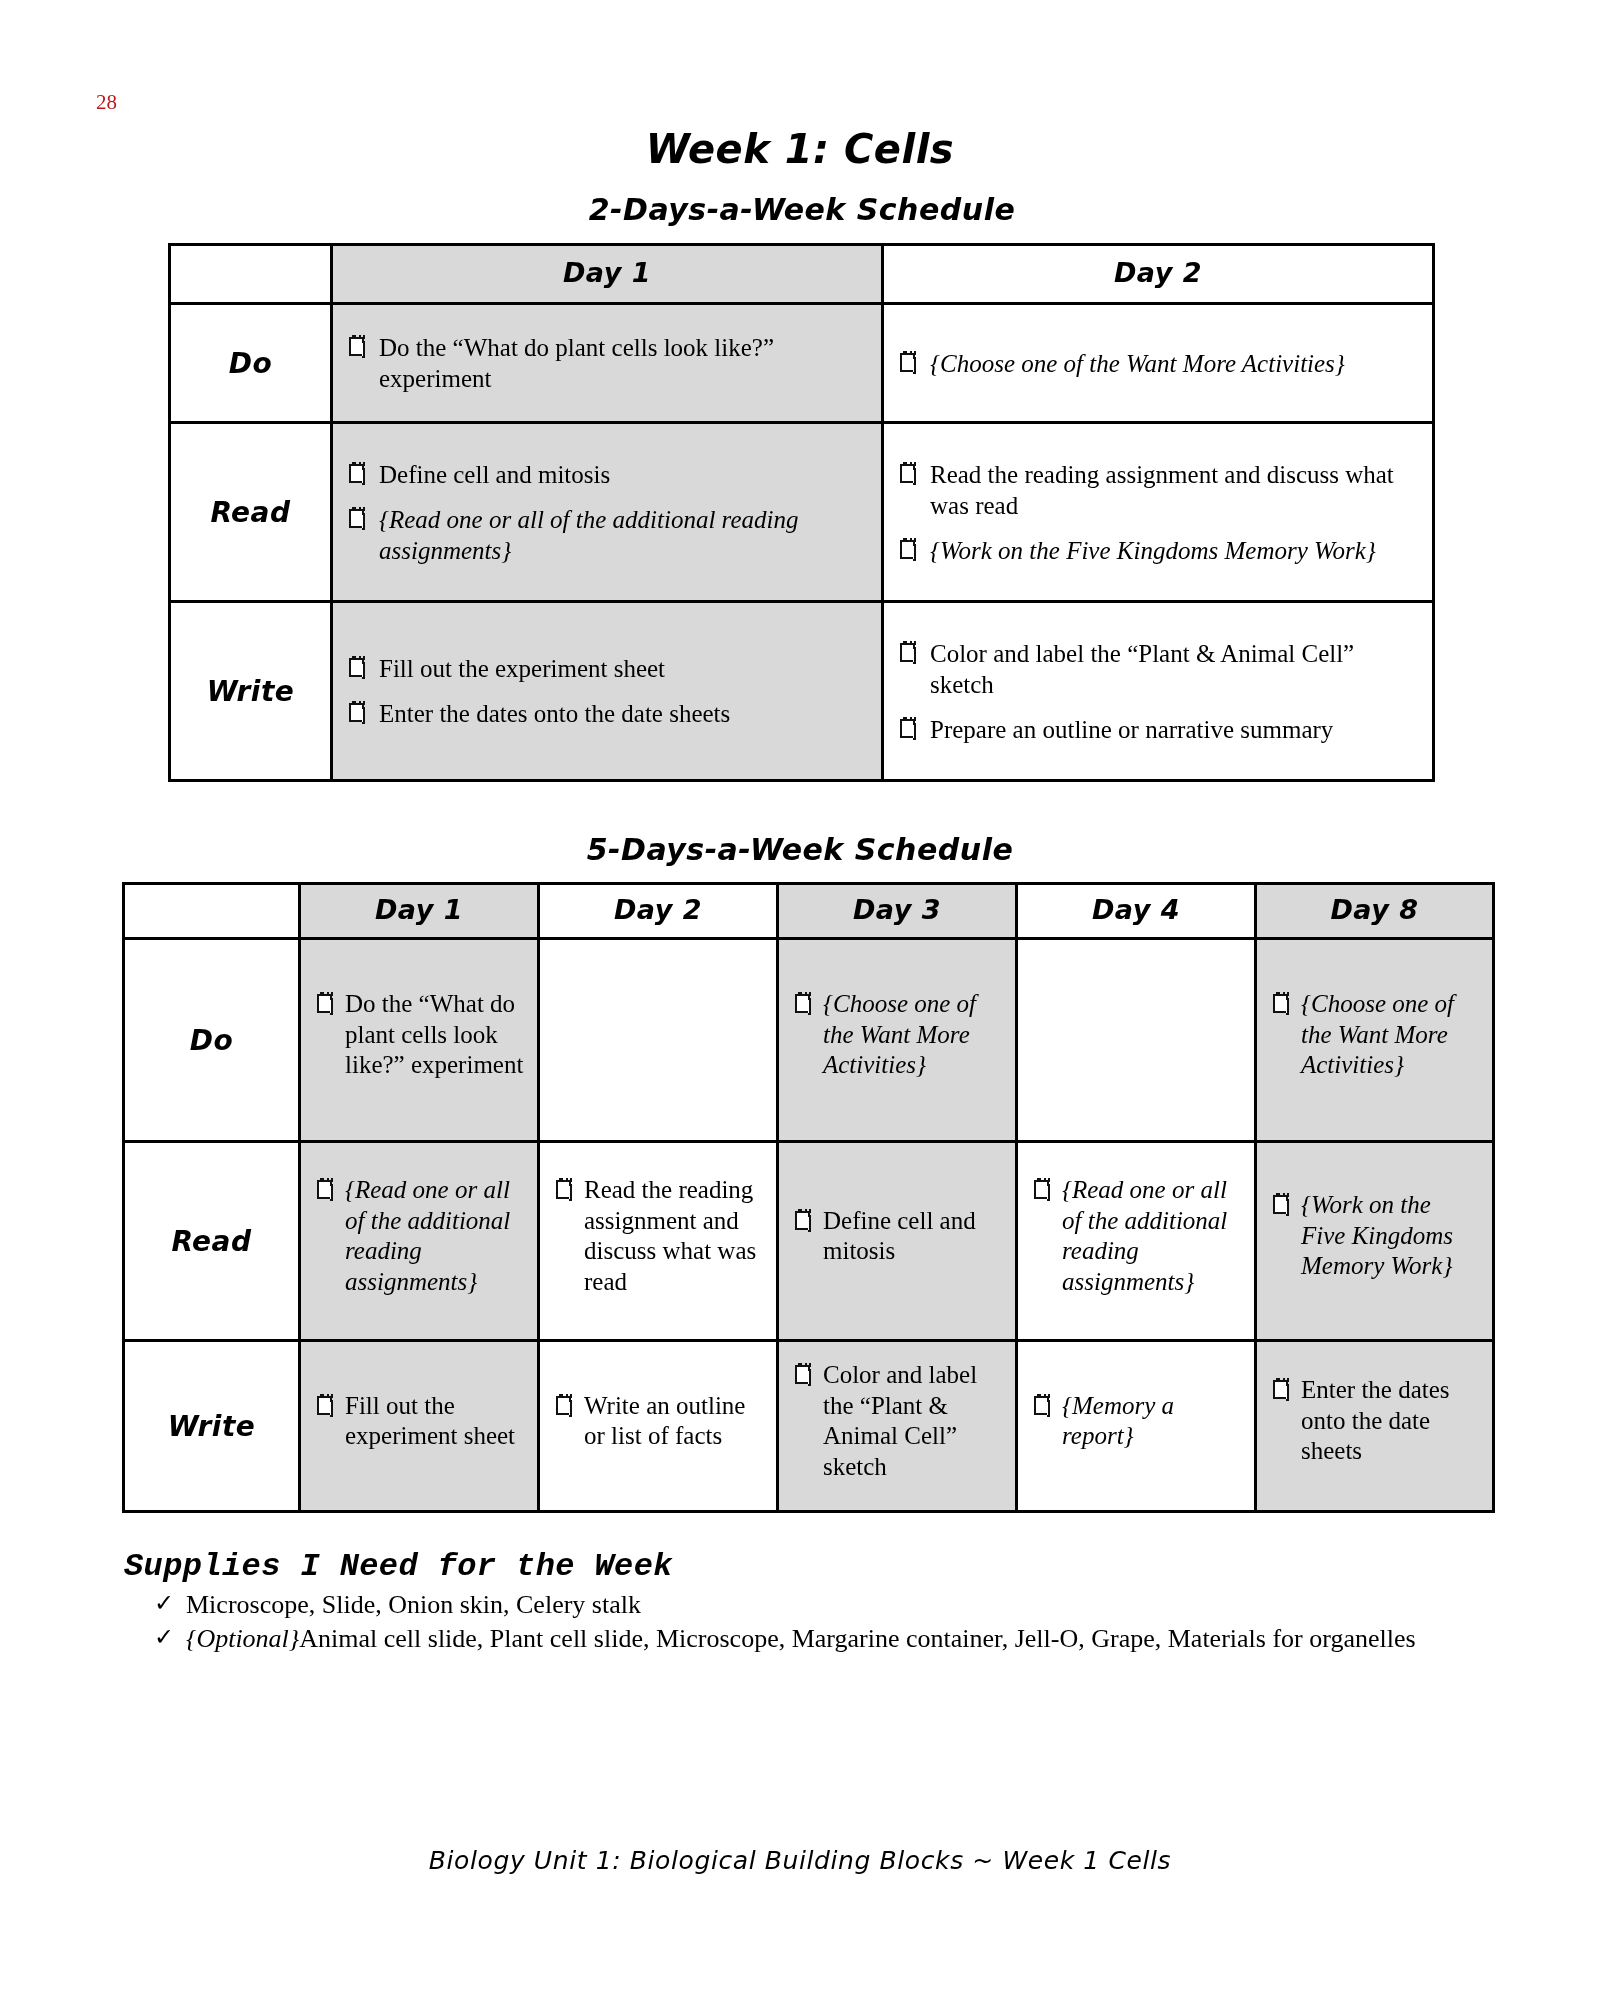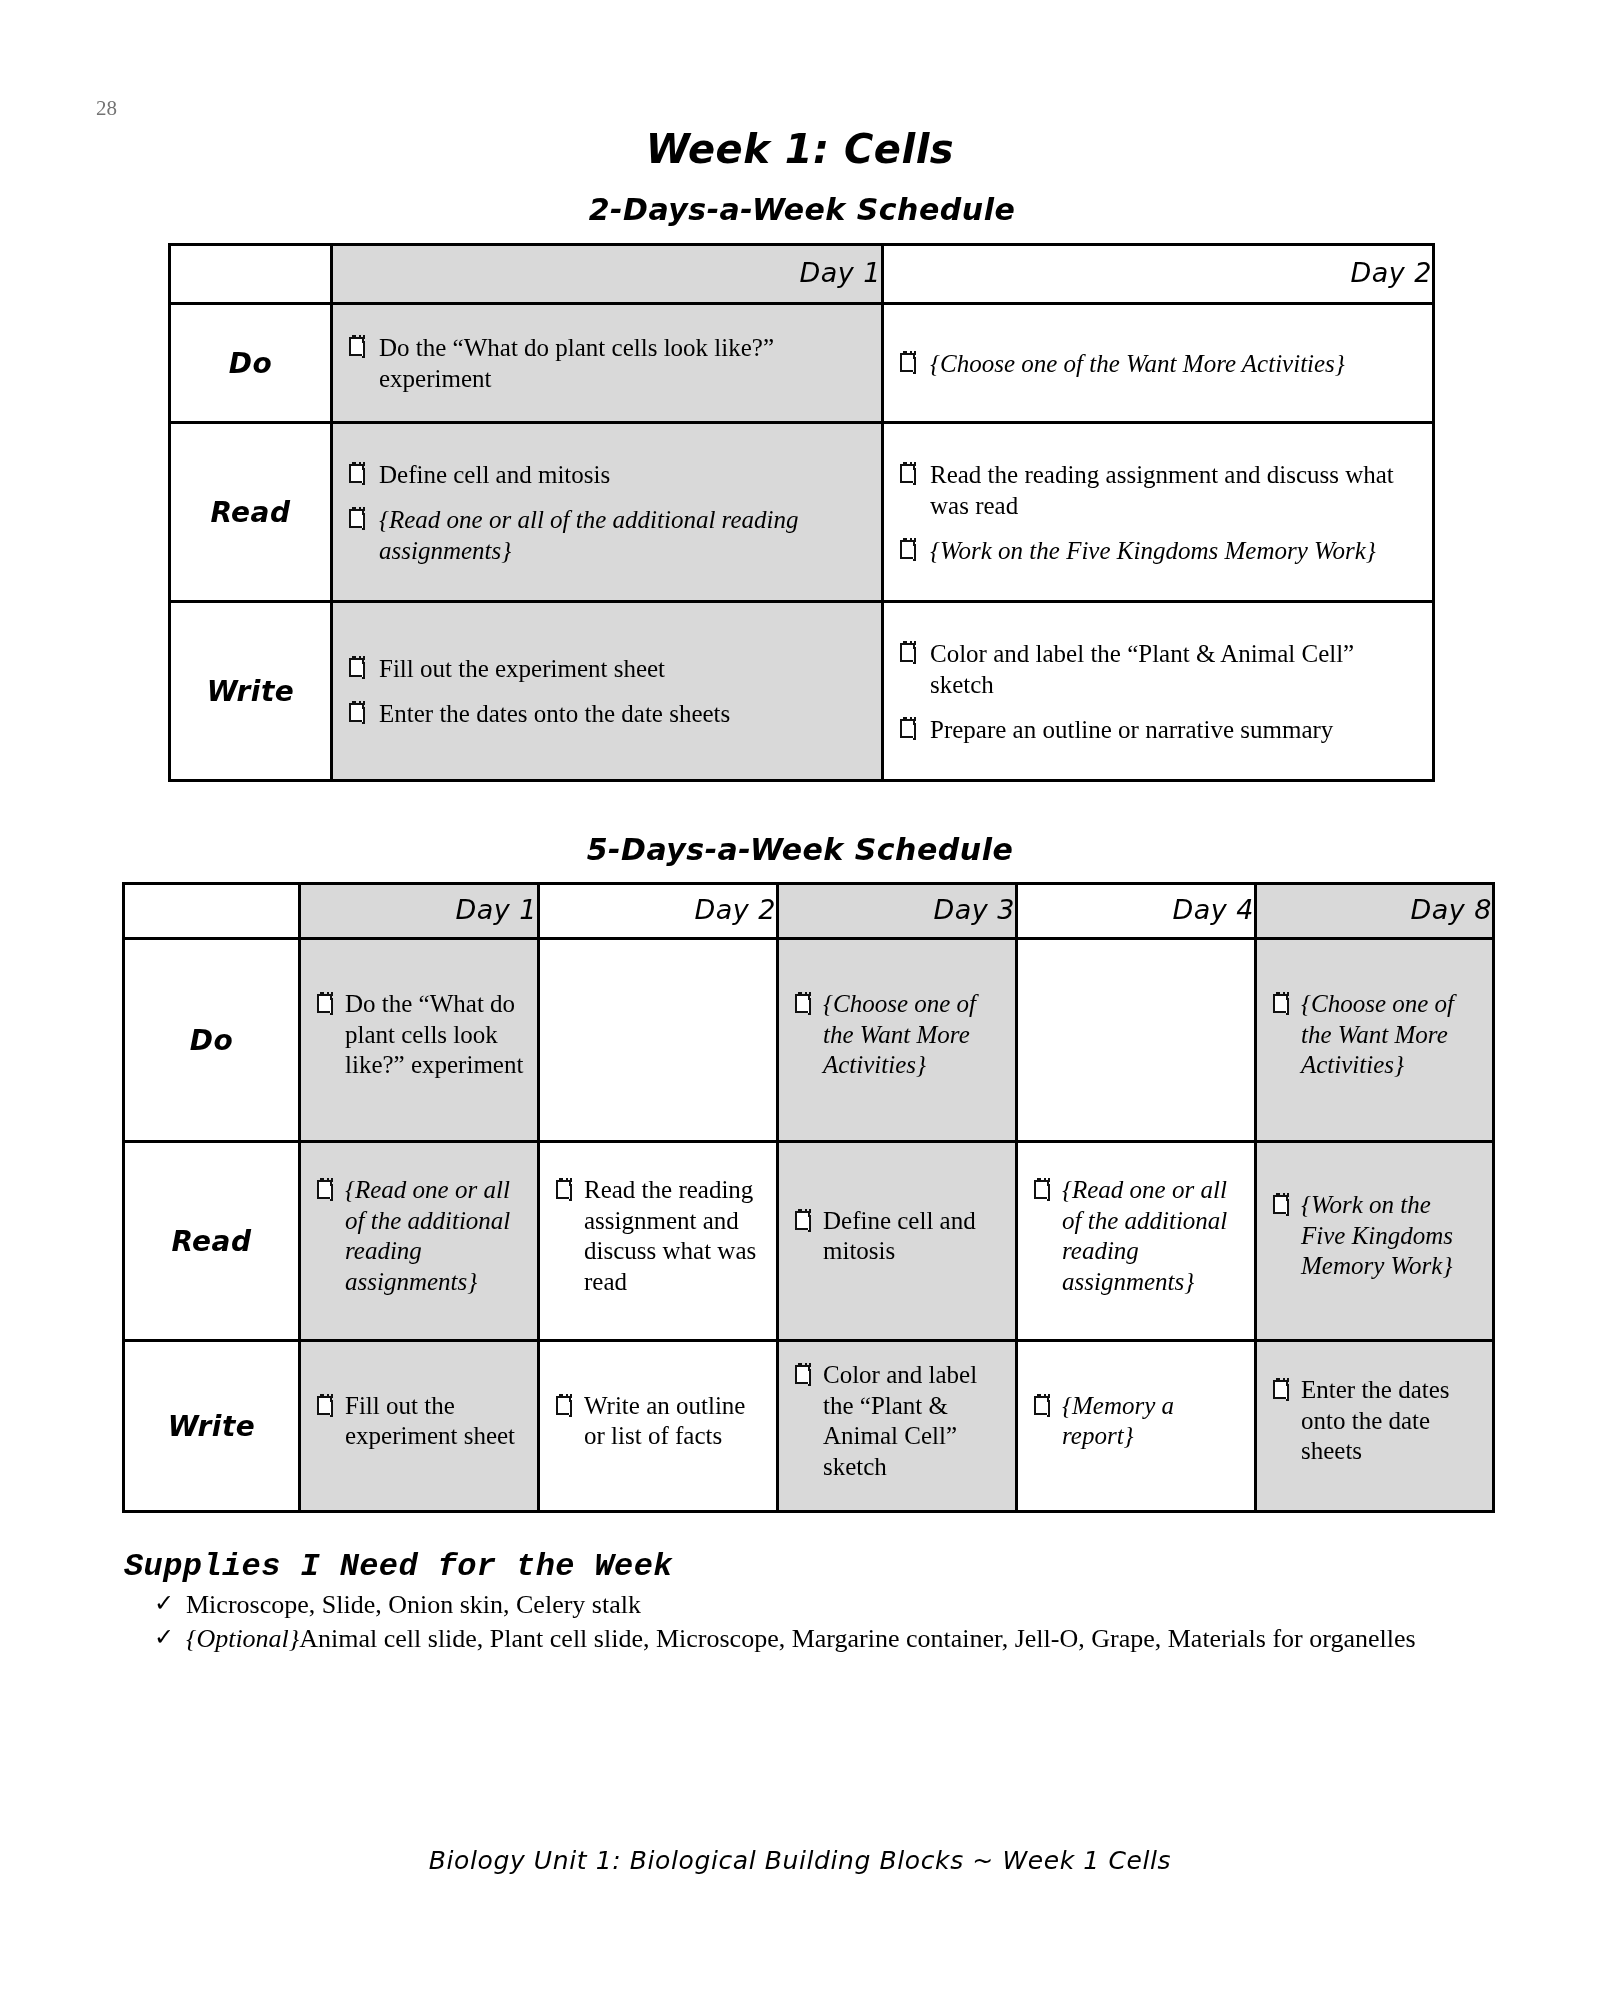--- a/index.html
+++ b/index.html
@@ -17,22 +17,21 @@
   }
 
   
   .page-number {
     position: absolute;
     left: 96px;
     top: 92px;
     font-family: "Liberation Serif", serif;
     font-size: 21px;
     line-height: 1;
-    color: #737373;
-    margin-top: 6px;
+    color: #b91c1c;
   }
 
   
   .hand {
     font-family: "DejaVu Sans", sans-serif;
     font-style: italic;
     font-weight: 700;
     letter-spacing: 0.5px;
   }
 
@@ -60,22 +59,21 @@
     table-layout: fixed;
     background: #fff;
   }
   .sched-table td, .sched-table th {
     border: 3px solid #000;
     vertical-align: middle;
     padding: 0;
     background: #ffffff;
   }
   .sched-table th {
-    font-weight: normal;
-    text-align: right;
+    font-weight: bold;
   }
   .shaded { background: #d9d9d9 !important; }
 
   .col-head {
     text-align: center;
     font-family: "DejaVu Sans", sans-serif;
     font-style: italic;
     font-weight: 700;
     font-size: 27px;
     padding: 7px 0 11px 0 !important;

